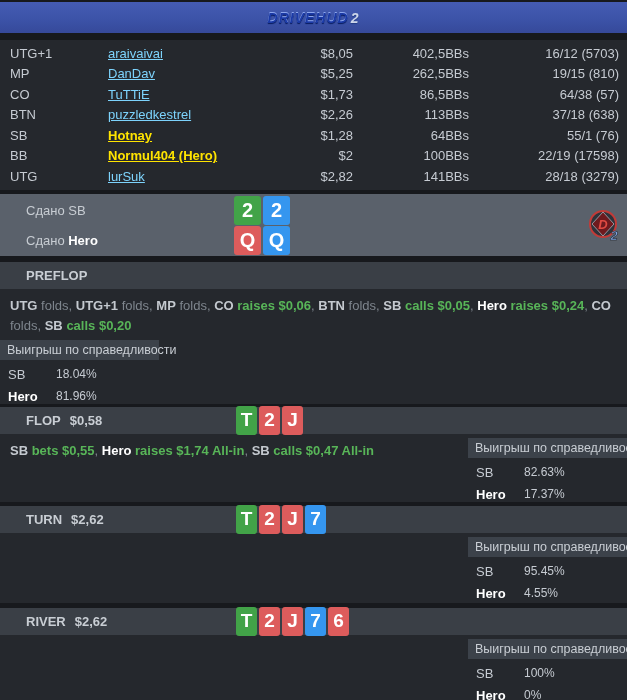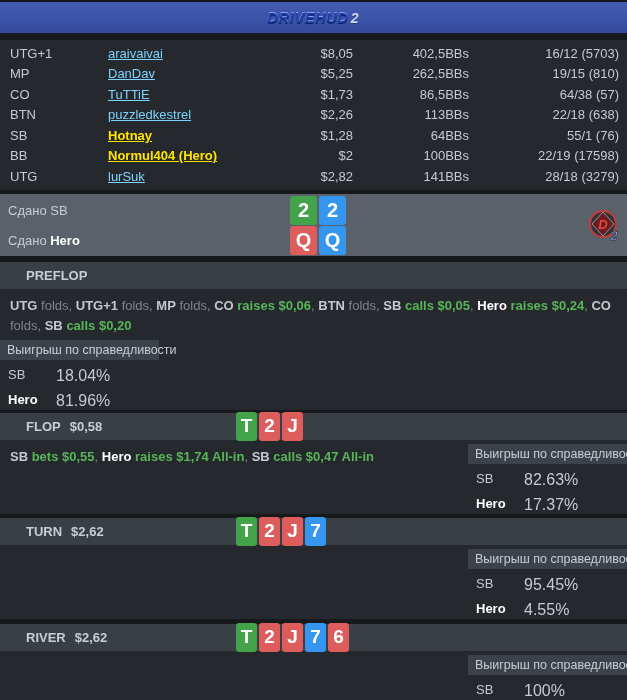--- a/index.html
+++ b/index.html
@@ -32,21 +32,21 @@
   .col-pos   { width:98px; }
   .col-name  { flex:1; }
   .col-stack { width:78px; text-align:right; }
   .col-bbs   { width:116px; text-align:right; }
   .col-stats { width:150px; text-align:right; }
   .name-link { color:#7dd3fc; text-decoration:underline; cursor:pointer; }
   .name-link.hl { color:#ffe400; font-weight:bold; }
   
   .dealt { margin-top:4px; background:#5a616b; height:62px; position:relative; padding-top:2px; }
   .dealt-row { display:flex; align-items:center; height:29px; margin-bottom:1px; }
-  .dealt-label { padding-left:8px; width:290px; color:#c8cdd3; }
+  .dealt-label { padding-left:26px; width:234px; color:#c8cdd3; }
   .dealt-label b { color:#ffffff; }
   .cards-inline { display:flex; gap:2px; }
   .card {
     height:29px; border-radius:3px;
     color:#fff; font-weight:bold;
     display:flex; align-items:center; justify-content:center;
   }
   .card.hole  { width:27px; font-size:20px; }
   .card.board { width:21px; font-size:19px; }
   .replayer { position:absolute; right:6px; top:14px; width:34px; height:34px; cursor:pointer; }
@@ -77,21 +77,21 @@
   .tk-bet   { color:#58b558; font-weight:600; }
   .equity { width:159px; margin-top:4px; }
   .equity-header {
     height:20px; line-height:20px; background:#3c424a;
     color:#c9ced4; font-size:12.5px; padding-left:7px;
     white-space:nowrap;
   }
   .equity-row { display:flex; padding:7px 0 0 8px; }
   .equity-player { width:48px; color:#c6cbd2; }
   .equity-player.hero { color:#ffffff; font-weight:bold; }
-  .equity-value { color:#c6cbd2; font-size:16px; }
+  .equity-value { color:#c6cbd2; font-size:12px; }
   
   footer {
     margin-top:10px; height:28px; background:#c2410c;
     line-height:28px; padding-left:10px; color:#d2d6db;
   }
 </style>
 </head>
 <body>
 
 <header>
@@ -123,21 +123,21 @@
     <span class="col-stack">$1,73</span>
     <span class="col-bbs">86,5BBs</span>
     <span class="col-stats">64/38 (57)</span>
   </div>
 
   <div class="player-row">
     <span class="col-pos">BTN</span>
     <span class="col-name"><a class="name-link">puzzledkestrel</a></span>
     <span class="col-stack">$2,26</span>
     <span class="col-bbs">113BBs</span>
-    <span class="col-stats">22/18 (638)</span>
+    <span class="col-stats">37/18 (638)</span>
   </div>
 
   <div class="player-row">
     <span class="col-pos">SB</span>
     <span class="col-name"><a class="name-link hl">Hotnay</a></span>
     <span class="col-stack">$1,28</span>
     <span class="col-bbs">64BBs</span>
     <span class="col-stats">55/1 (76)</span>
   </div>
 

